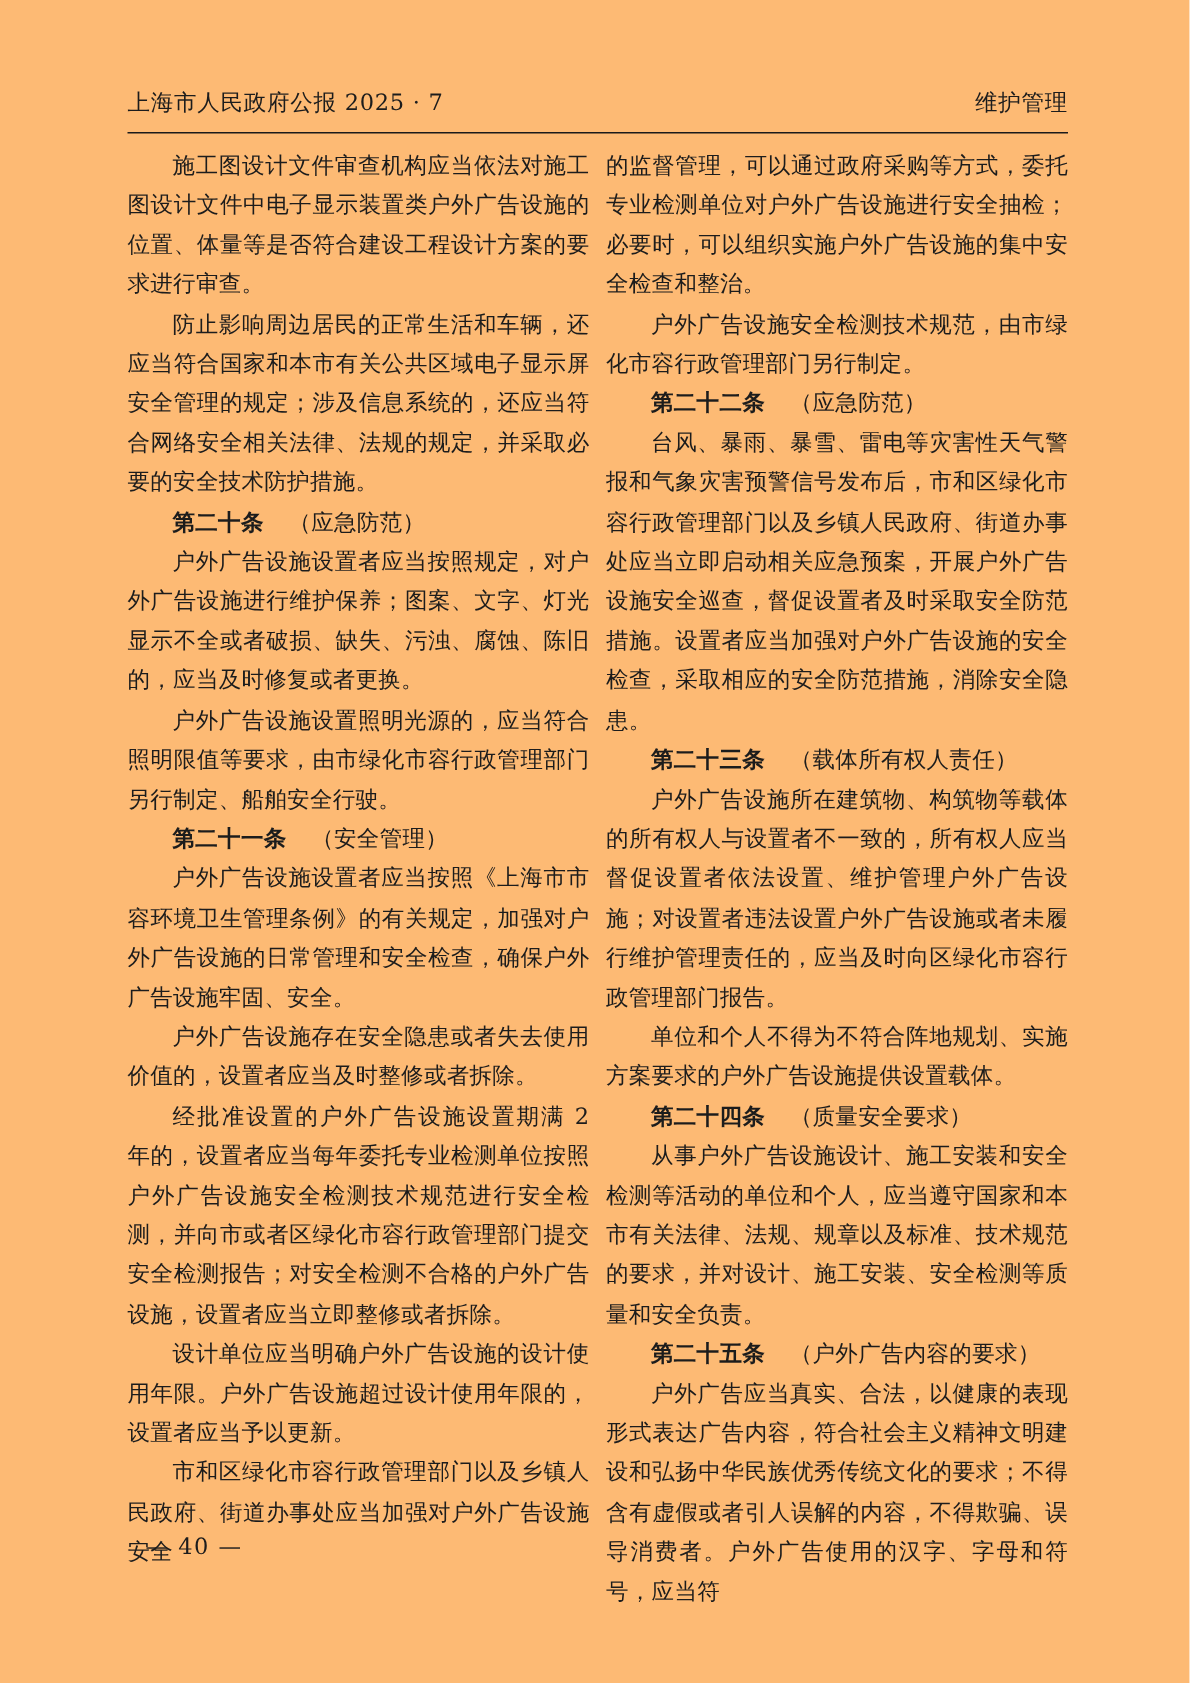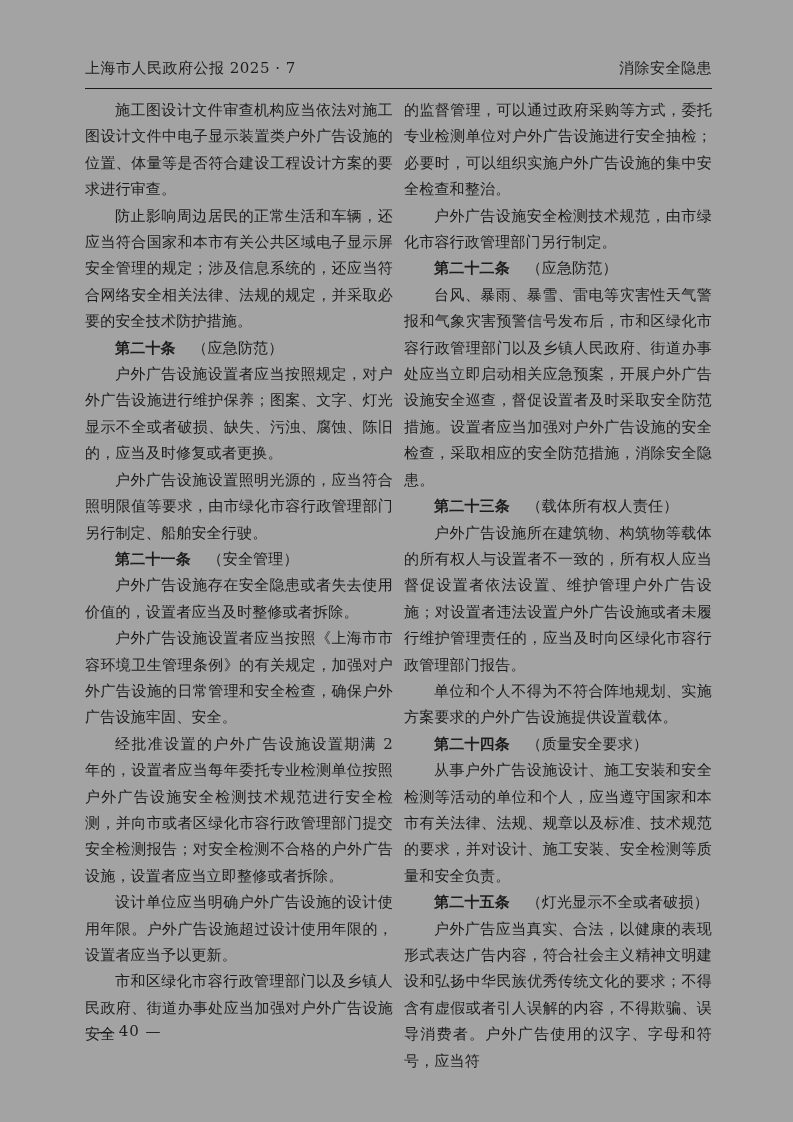--- a/index.html
+++ b/index.html
@@ -4,21 +4,21 @@
 <style>
   html, body {
     margin: 0;
     padding: 0;
     background: #ffffff;
   }
   .page {
     position: relative;
     width: 793px;
     height: 1122px;
-    background: #a3a3a3;
+    background: #fdba74;
     overflow: hidden;
     font-family: "DejaVu Serif", "Liberation Serif", serif;
     color: #1c1c1c;
   }
   .running-header {
     position: absolute;
     left: 85px;
     width: 627px;
     top: 59px;
     display: flex;
@@ -66,48 +66,48 @@
     white-space: nowrap;
   }
 </style>
 </head>
 <body>
 
 <div class="page">
 
   <div class="running-header">
     <span>上海市人民政府公报 2025 · 7</span>
-    <span>消除安全隐患</span>
+    <span>维护管理</span>
   </div>
 
   <div class="header-rule"></div>
 
   <div class="col col-left">
     <p class="indent">施工图设计文件审查机构应当依法对施工图设计文件中电子显示装置类户外广告设施的位置、体量等是否符合建设工程设计方案的要求进行审查。</p>
     <p class="indent">防止影响周边居民的正常生活和车辆，还应当符合国家和本市有关公共区域电子显示屏安全管理的规定；涉及信息系统的，还应当符合网络安全相关法律、法规的规定，并采取必要的安全技术防护措施。</p>
     <p class="heading"><span class="num">第二十条</span><span class="title">（应急防范）</span></p>
     <p class="indent">户外广告设施设置者应当按照规定，对户外广告设施进行维护保养；图案、文字、灯光显示不全或者破损、缺失、污浊、腐蚀、陈旧的，应当及时修复或者更换。</p>
     <p class="indent">户外广告设施设置照明光源的，应当符合照明限值等要求，由市绿化市容行政管理部门另行制定、船舶安全行驶。</p>
     <p class="heading"><span class="num">第二十一条</span><span class="title">（安全管理）</span></p>
+    <p class="indent">户外广告设施设置者应当按照《上海市市容环境卫生管理条例》的有关规定，加强对户外广告设施的日常管理和安全检查，确保户外广告设施牢固、安全。</p>
     <p class="indent">户外广告设施存在安全隐患或者失去使用价值的，设置者应当及时整修或者拆除。</p>
-    <p class="indent">户外广告设施设置者应当按照《上海市市容环境卫生管理条例》的有关规定，加强对户外广告设施的日常管理和安全检查，确保户外广告设施牢固、安全。</p>
     <p class="indent">经批准设置的户外广告设施设置期满 2 年的，设置者应当每年委托专业检测单位按照户外广告设施安全检测技术规范进行安全检测，并向市或者区绿化市容行政管理部门提交安全检测报告；对安全检测不合格的户外广告设施，设置者应当立即整修或者拆除。</p>
     <p class="indent">设计单位应当明确户外广告设施的设计使用年限。户外广告设施超过设计使用年限的，设置者应当予以更新。</p>
     <p class="indent">市和区绿化市容行政管理部门以及乡镇人民政府、街道办事处应当加强对户外广告设施安全</p>
   </div>
 
   <div class="col col-right">
     <p>的监督管理，可以通过政府采购等方式，委托专业检测单位对户外广告设施进行安全抽检；必要时，可以组织实施户外广告设施的集中安全检查和整治。</p>
     <p class="indent">户外广告设施安全检测技术规范，由市绿化市容行政管理部门另行制定。</p>
     <p class="heading"><span class="num">第二十二条</span><span class="title">（应急防范）</span></p>
     <p class="indent">台风、暴雨、暴雪、雷电等灾害性天气警报和气象灾害预警信号发布后，市和区绿化市容行政管理部门以及乡镇人民政府、街道办事处应当立即启动相关应急预案，开展户外广告设施安全巡查，督促设置者及时采取安全防范措施。设置者应当加强对户外广告设施的安全检查，采取相应的安全防范措施，消除安全隐患。</p>
     <p class="heading"><span class="num">第二十三条</span><span class="title">（载体所有权人责任）</span></p>
     <p class="indent">户外广告设施所在建筑物、构筑物等载体的所有权人与设置者不一致的，所有权人应当督促设置者依法设置、维护管理户外广告设施；对设置者违法设置户外广告设施或者未履行维护管理责任的，应当及时向区绿化市容行政管理部门报告。</p>
     <p class="indent">单位和个人不得为不符合阵地规划、实施方案要求的户外广告设施提供设置载体。</p>
     <p class="heading"><span class="num">第二十四条</span><span class="title">（质量安全要求）</span></p>
     <p class="indent">从事户外广告设施设计、施工安装和安全检测等活动的单位和个人，应当遵守国家和本市有关法律、法规、规章以及标准、技术规范的要求，并对设计、施工安装、安全检测等质量和安全负责。</p>
-    <p class="heading"><span class="num">第二十五条</span><span class="title">（灯光显示不全或者破损）</span></p>
+    <p class="heading"><span class="num">第二十五条</span><span class="title">（户外广告内容的要求）</span></p>
     <p class="indent">户外广告应当真实、合法，以健康的表现形式表达广告内容，符合社会主义精神文明建设和弘扬中华民族优秀传统文化的要求；不得含有虚假或者引人误解的内容，不得欺骗、误导消费者。户外广告使用的汉字、字母和符号，应当符</p>
   </div>
 
   <div class="page-footer">— 40 —</div>
 
 </div>
 
 </body></html>

